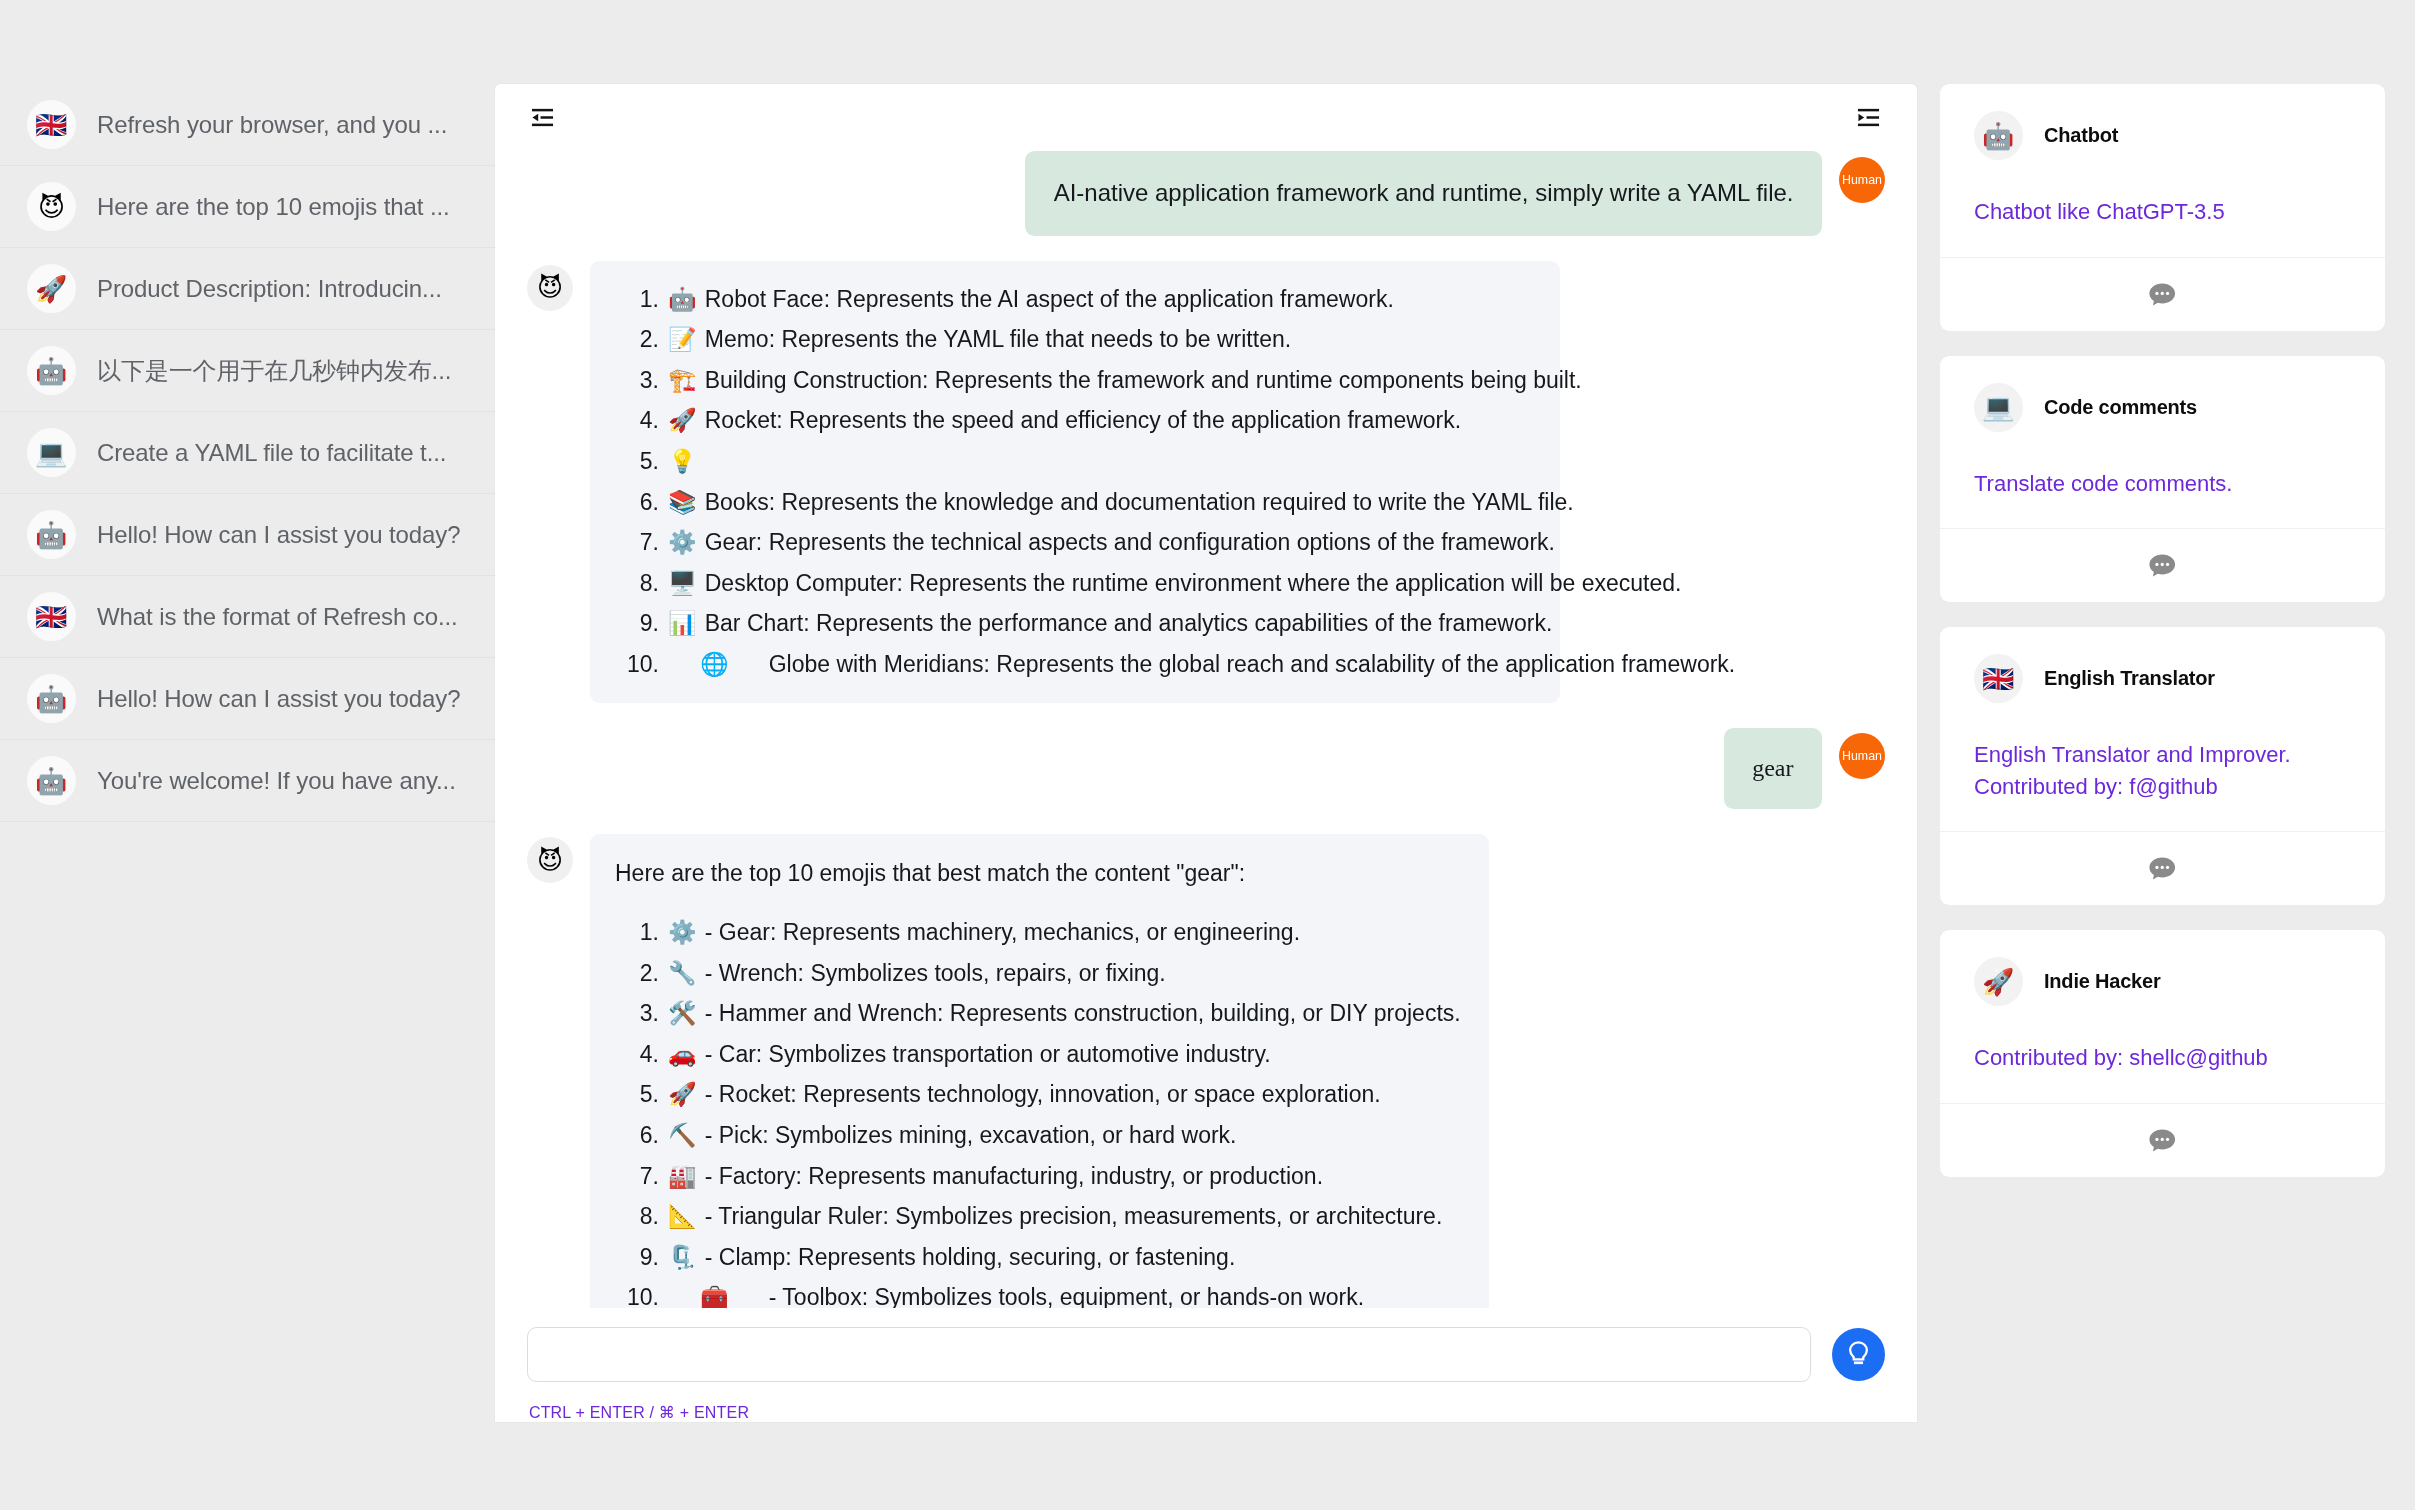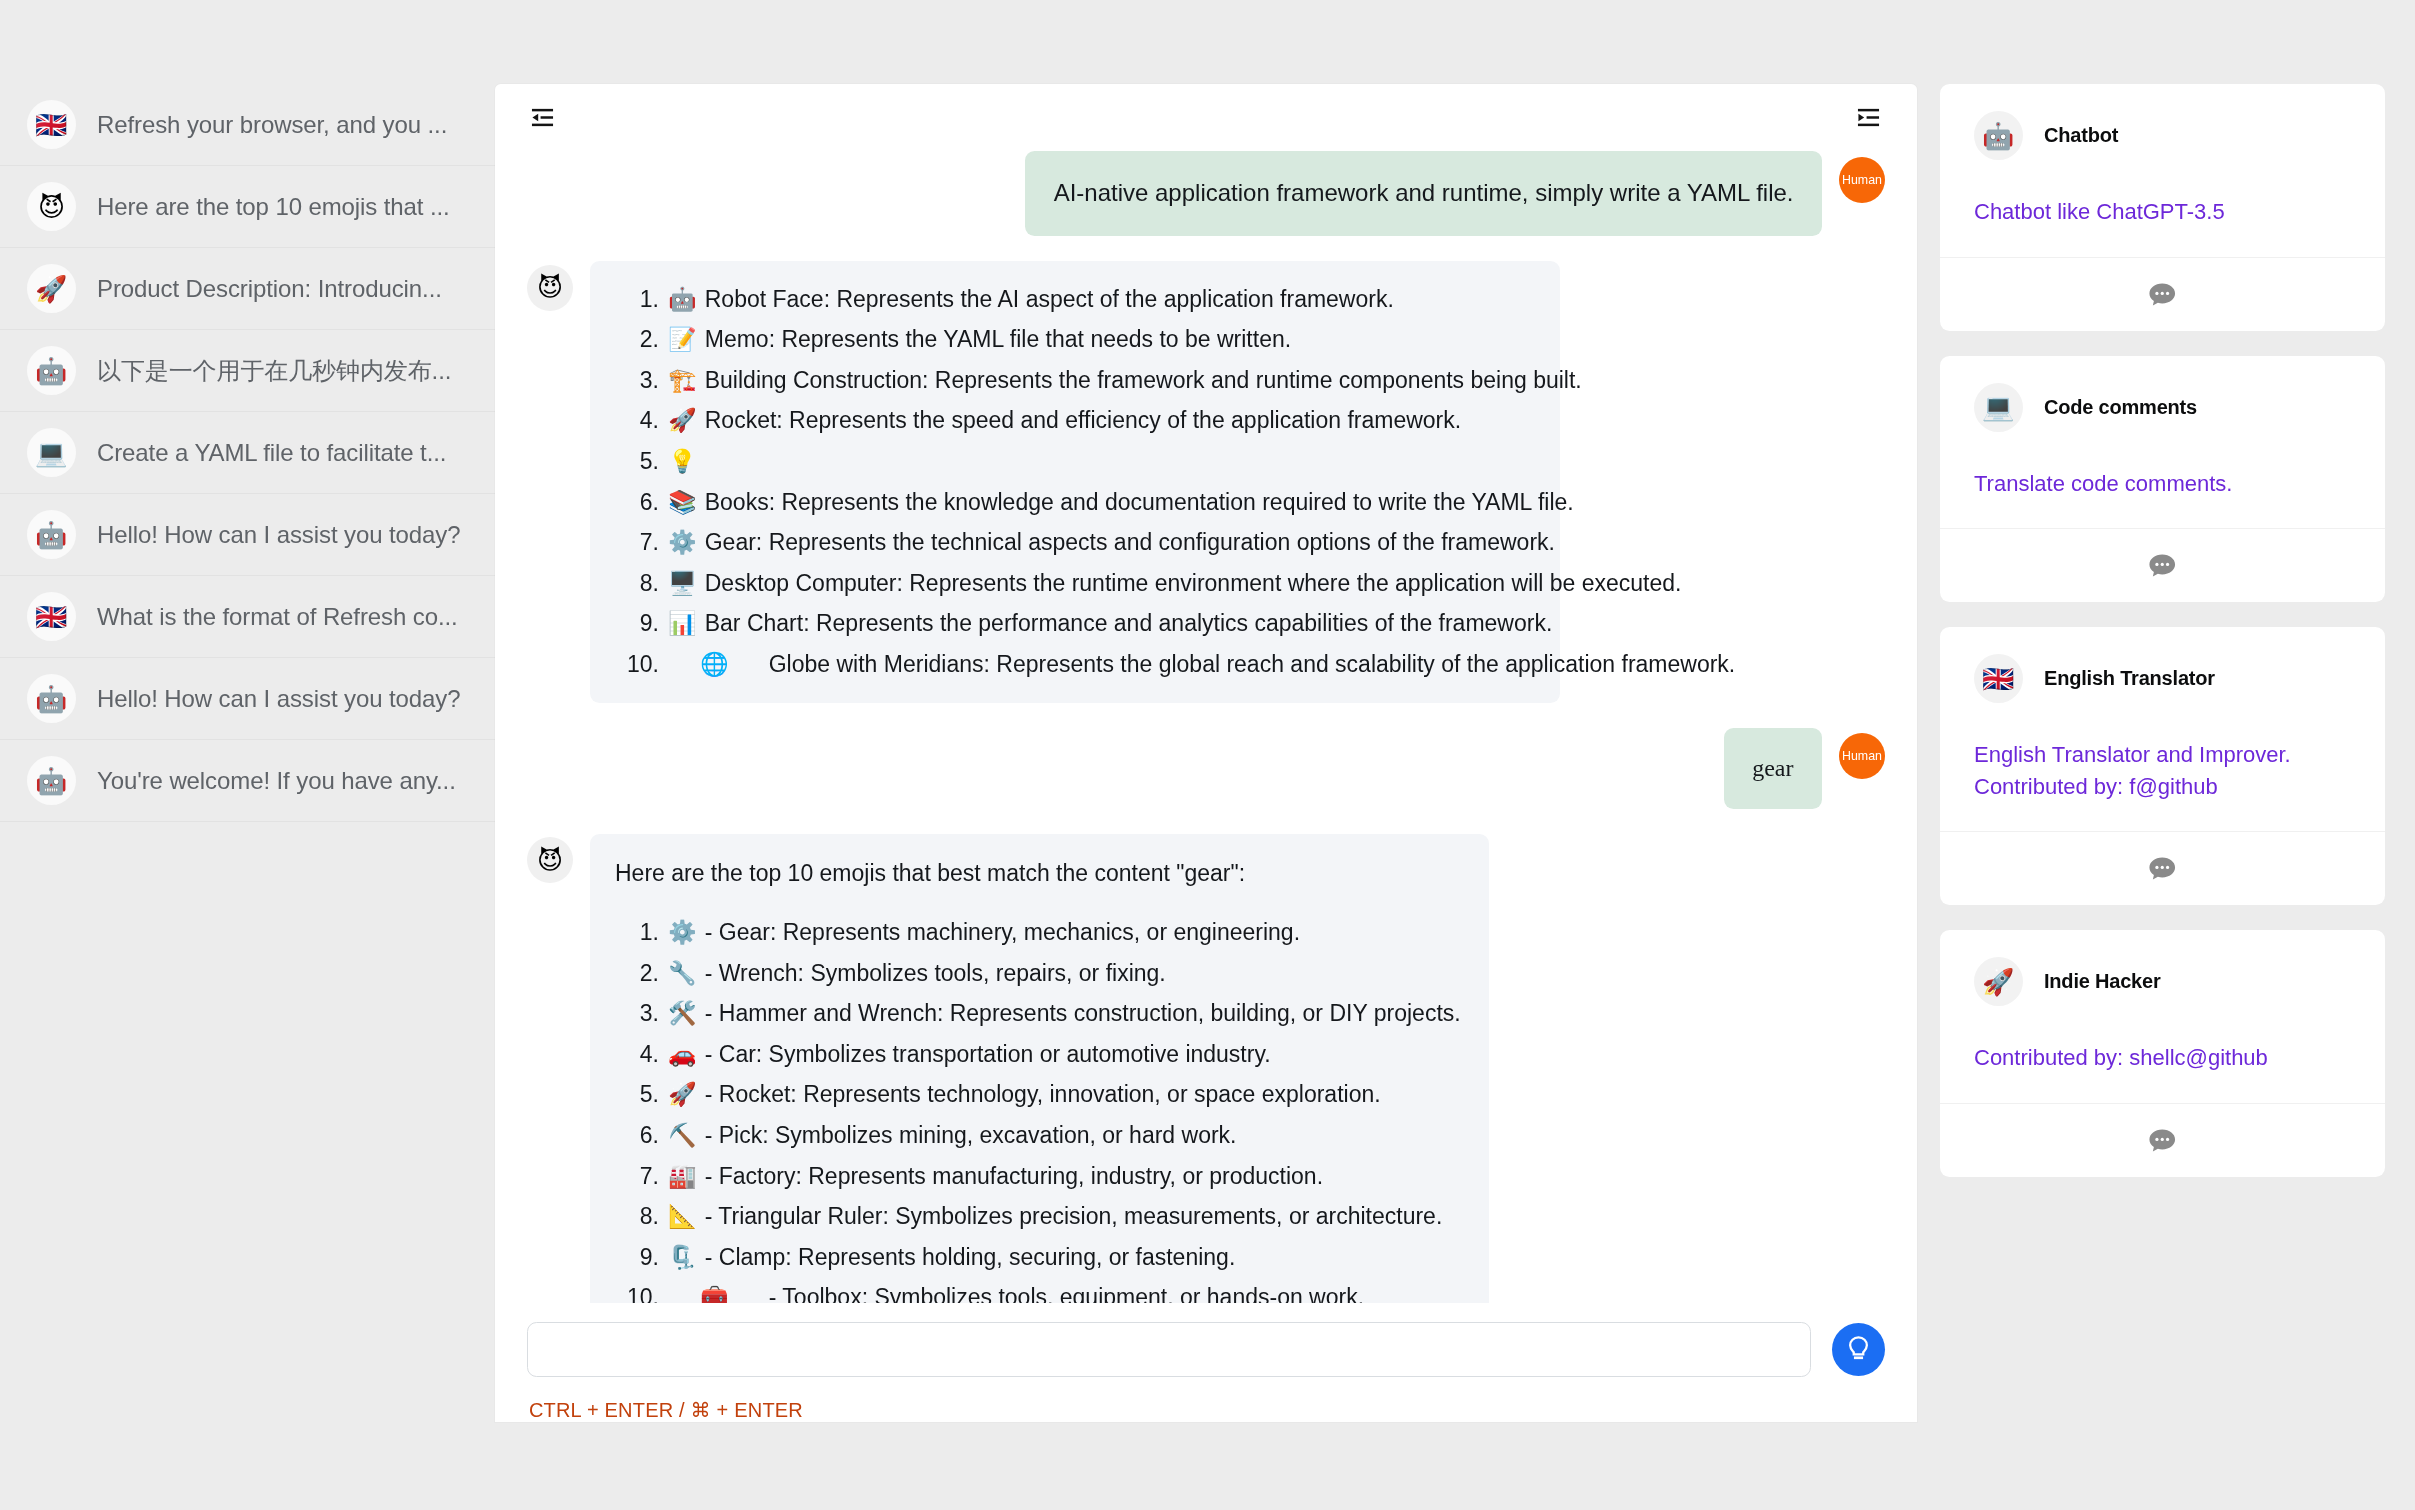--- a/index.html
+++ b/index.html
@@ -179,22 +179,22 @@
   }
   .send-btn {
     width: 53px; height: 53px;
     border-radius: 50%;
     background: #1b6ef3;
     display: flex; align-items: center; justify-content: center;
     cursor: pointer;
     flex: 0 0 53px;
   }
   .hint {
-    font-size: 20px;
-    color: #c2410c;
+    font-size: 16px;
+    color: #6d28d9;
     padding: 21px 0 0 1.9px;
     letter-spacing: 0.2px;
   }
 
   
   .right {
     position: absolute;
     left: 1940px; top: 84px;
     width: 445px;
     height: 1360px;

